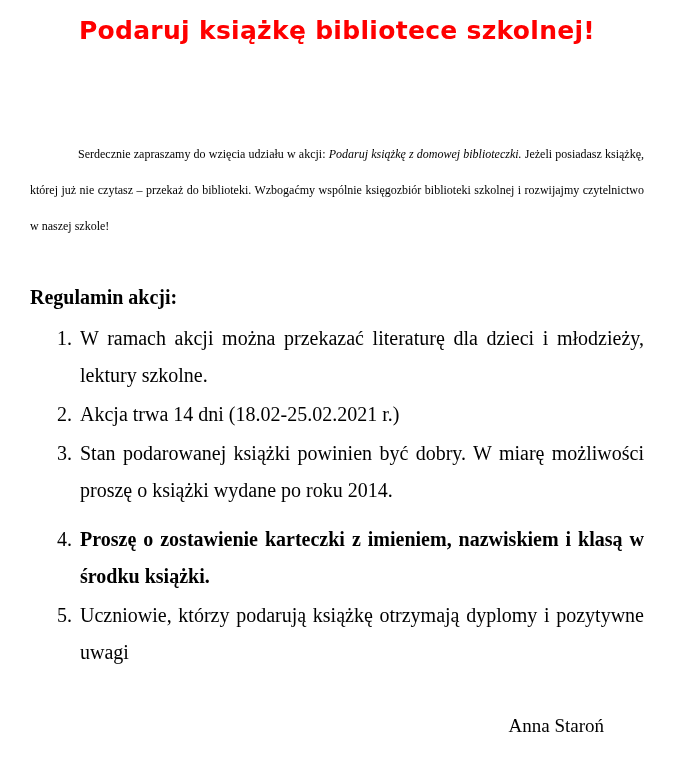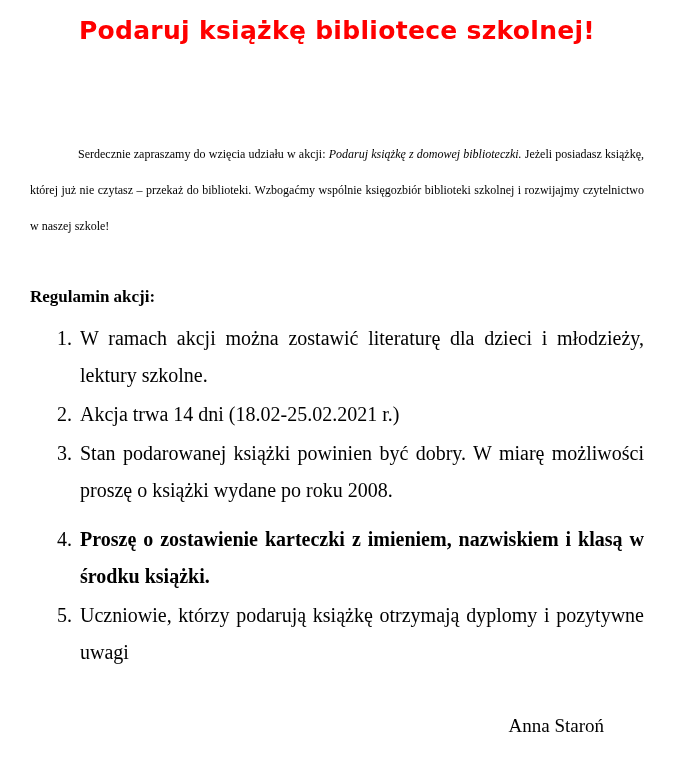--- a/index.html
+++ b/index.html
@@ -35,21 +35,21 @@
     line-height: 36px;
     text-align: justify;
     text-indent: 48px;
   }
   .intro .italic {
     font-style: italic;
   }
   .rules-heading {
     margin-top: 40px;
     font-weight: bold;
-    font-size: 17px;
+    font-size: 20px;
     line-height: 26px;
   }
   .rules-list {
     margin-top: 10px;
   }
   .list-item {
     position: relative;
     padding-left: 50px;
     font-size: 20px;
     line-height: 37px;
@@ -82,31 +82,31 @@
   <div class="title">Podaruj książkę bibliotece szkolnej!</div>
 
   <p class="intro"><span>Serdecznie zapraszamy do wzięcia udziału w akcji: </span><span class="italic">Podaruj książkę z domowej biblioteczki.</span><span> Jeżeli posiadasz książkę, której już nie czytasz – przekaż do biblioteki.  Wzbogaćmy wspólnie księgozbiór biblioteki szkolnej i rozwijajmy czytelnictwo w naszej szkole!</span></p>
 
   <div class="rules-heading">Regulamin akcji:</div>
 
   <div class="rules-list">
 
     <div class="list-item">
       <span class="item-number">1.</span>
-      <span>W ramach akcji można zostawić literaturę dla dzieci i młodzieży, lektury szkolne.</span>
+      <span>W ramach akcji można przekazać literaturę dla dzieci i młodzieży, lektury szkolne.</span>
     </div>
 
     <div class="list-item">
       <span class="item-number">2.</span>
       <span>Akcja trwa  14 dni (18.02-25.02.2021 r.)</span>
     </div>
 
     <div class="list-item">
       <span class="item-number">3.</span>
-      <span>Stan podarowanej książki powinien być dobry.  W miarę możliwości proszę o książki wydane po roku 2008.</span>
+      <span>Stan podarowanej książki powinien być dobry.  W miarę możliwości proszę o książki wydane po roku 2014.</span>
     </div>
 
     <div class="list-item">
       <span class="item-number">4.</span>
       <div class="item-note">Proszę o zostawienie karteczki z imieniem, nazwiskiem i klasą w środku książki.</div>
     </div>
 
     <div class="list-item">
       <span class="item-number">5.</span>
       <span>Uczniowie, którzy podarują książkę otrzymają dyplomy i pozytywne uwagi</span>

